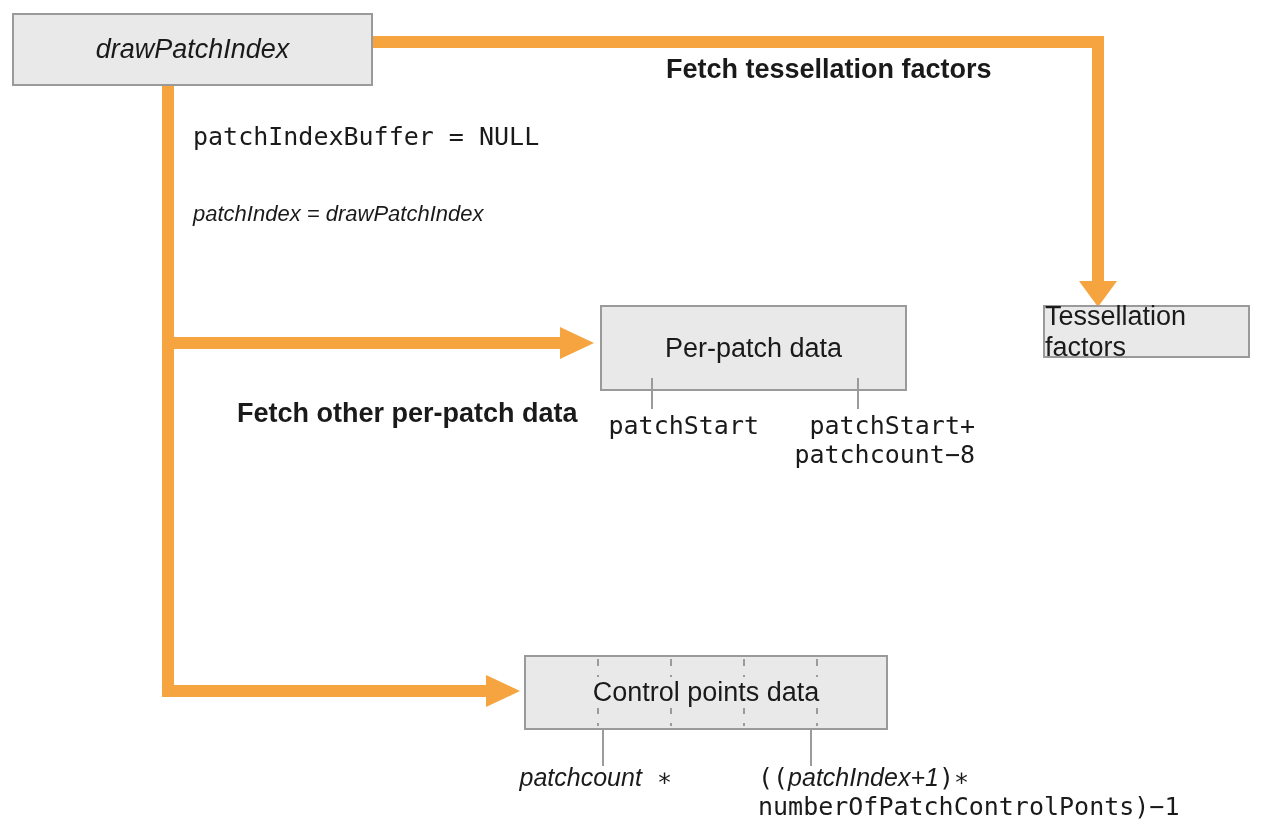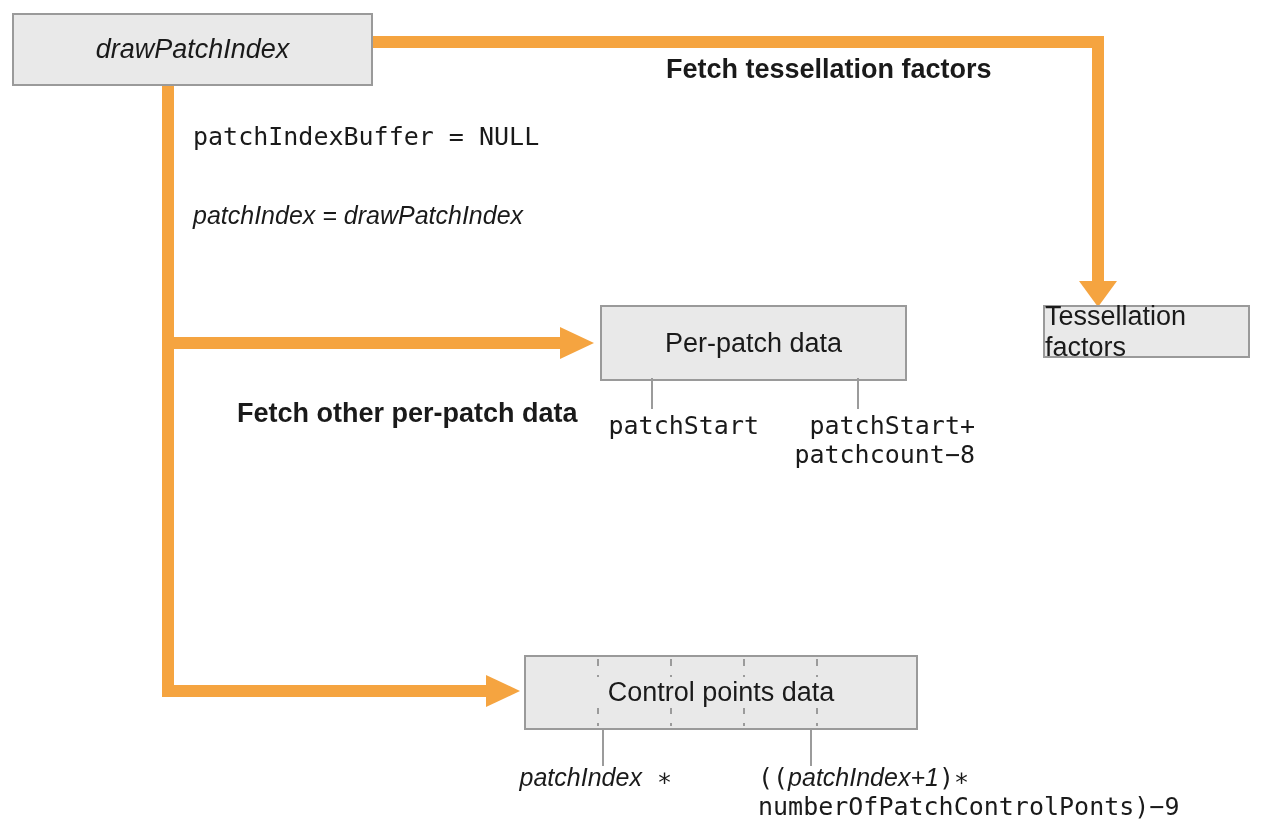--- a/index.html
+++ b/index.html
@@ -9,21 +9,21 @@
   }
   .node{
     position:absolute;background:var(--box-fill,#e9e9e9);
     border:2px solid var(--box-border,#9a9a9a);
     display:flex;align-items:center;justify-content:center;
     font-size:27px;box-sizing:border-box;
   }
   .italic{font-style:italic;}
   .flowlabel{position:absolute;font-size:27px;white-space:nowrap;font-weight:bold;}
   .codeline{position:absolute;font-family:"DejaVu Sans Mono",monospace;font-size:25px;white-space:nowrap;}
-  .assignline{position:absolute;font-style:italic;font-size:25px;white-space:nowrap;}
+  .assignline{position:absolute;font-style:italic;font-size:22px;white-space:nowrap;}
   .bar{position:absolute;background:var(--arrow,#f5a440);}
   .head-right{
     position:absolute;width:0;height:0;
     border-top:16px solid transparent;border-bottom:16px solid transparent;
     border-left:34px solid var(--arrow,#f5a440);
   }
   .head-down{
     position:absolute;width:0;height:0;
     border-left:19px solid transparent;border-right:19px solid transparent;
     border-top:26px solid var(--arrow,#f5a440);
@@ -53,29 +53,29 @@
   <div class="bar" style="left:162px;top:337px;width:398px;height:12px;"></div>
   <div class="head-right" style="left:560px;top:327px;"></div>
 
   <div class="bar" style="left:162px;top:685px;width:324px;height:12px;"></div>
   <div class="head-right" style="left:486px;top:675px;"></div>
 
   <div class="node" style="left:12px;top:13px;width:361px;height:73px;">
     <span class="italic">drawPatchIndex</span>
   </div>
 
-  <div class="node" style="left:600px;top:305px;width:307px;height:76px;">
+  <div class="node" style="left:600px;top:305px;width:307px;height:86px;">
     <span>Per-patch data</span>
   </div>
 
   <div class="node" style="left:1043px;top:305px;width:207px;height:53px;">
     <span>Tessellation factors</span>
   </div>
 
-  <div class="node" style="left:524px;top:655px;width:394px;height:75px;">
+  <div class="node" style="left:524px;top:655px;width:364px;height:75px;">
     <div class="divider" style="left:71px;"></div>
     <div class="divider" style="left:144px;"></div>
     <div class="divider" style="left:217px;"></div>
     <div class="divider" style="left:290px;"></div>
     <span class="node-label-bg">Control points data</span>
   </div>
 
   <div class="flowlabel" style="left:666px;top:54px;">Fetch tessellation factors</div>
   <div class="flowlabel" style="left:237px;top:355px;margin-top:43px;">Fetch other per-patch data</div>
 
@@ -90,20 +90,20 @@
   </div>
   <div class="rangelabel center" style="left:725px;top:411px;width:250px;">
     <span>patchStart+</span><br>
     <span>patchcount−8</span>
   </div>
 
   <div class="tick" style="left:602px;top:730px;height:36px;"></div>
   <div class="tick" style="left:810px;top:730px;height:36px;"></div>
 
   <div class="rangelabel right" style="left:250px;top:763px;width:422px;">
-    <span class="italic">patchIndex</span><span> ∗</span><br>
+    <span class="italic">patchcount</span><span> ∗</span><br>
   </div>
   <div class="rangelabel" style="left:758px;top:763px;">
     <span>((</span><span class="italic">patchIndex+1</span><span>)∗</span><br>
-    <span>numberOfPatchControlPonts)−9</span>
+    <span>numberOfPatchControlPonts)−1</span>
   </div>
 
 </div>
 
 </body></html>

